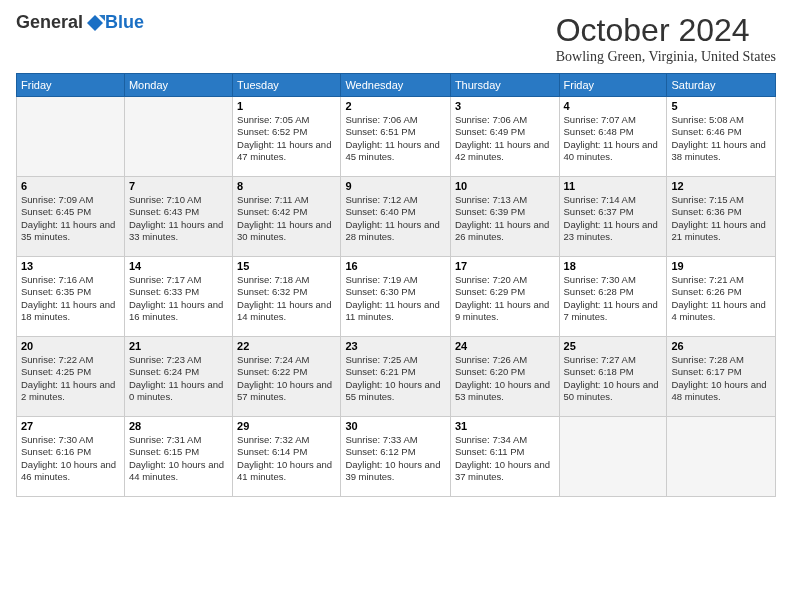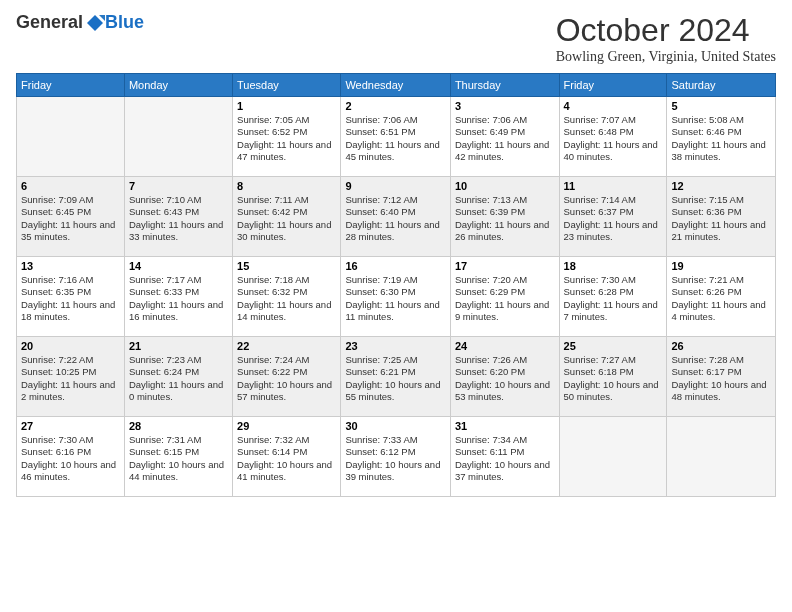--- a/index.html
+++ b/index.html
@@ -252,21 +252,21 @@
             <span class="day-num">19</span>
             <div class="day-info">Sunrise: 7:21 AM
 Sunset: 6:26 PM
 Daylight: 11 hours and 4 minutes.</div>
           </td>
         </tr>
         <tr class="row-shaded">
           <td>
             <span class="day-num">20</span>
             <div class="day-info">Sunrise: 7:22 AM
-Sunset: 10:25 PM
+Sunset: 4:25 PM
 Daylight: 11 hours and 2 minutes.</div>
           </td>
           <td>
             <span class="day-num">21</span>
             <div class="day-info">Sunrise: 7:23 AM
 Sunset: 6:24 PM
 Daylight: 11 hours and 0 minutes.</div>
           </td>
           <td>
             <span class="day-num">22</span>

